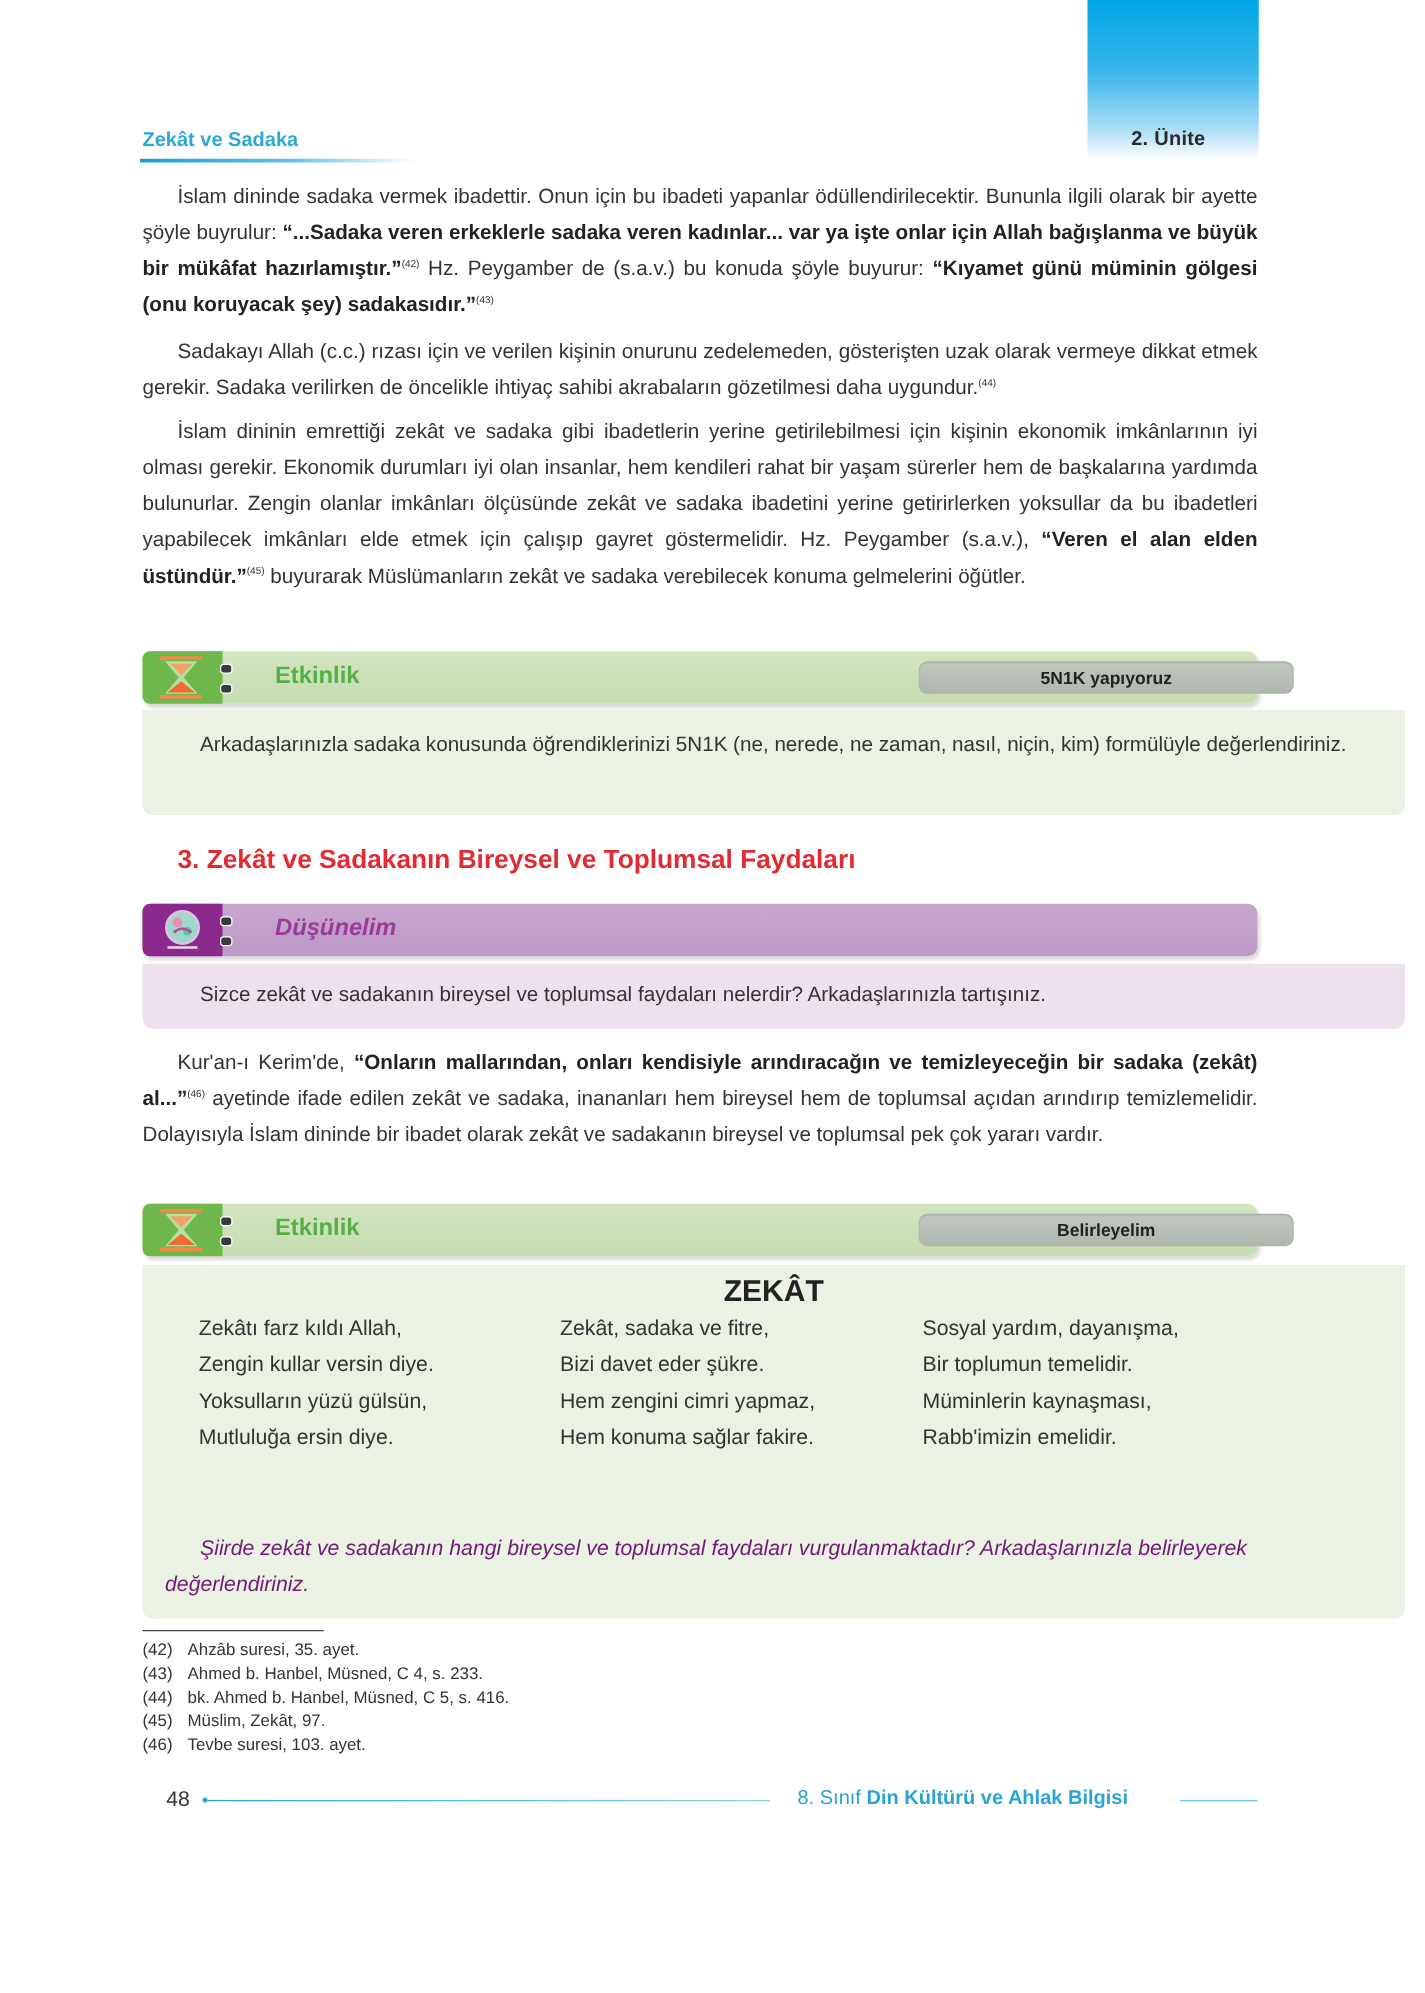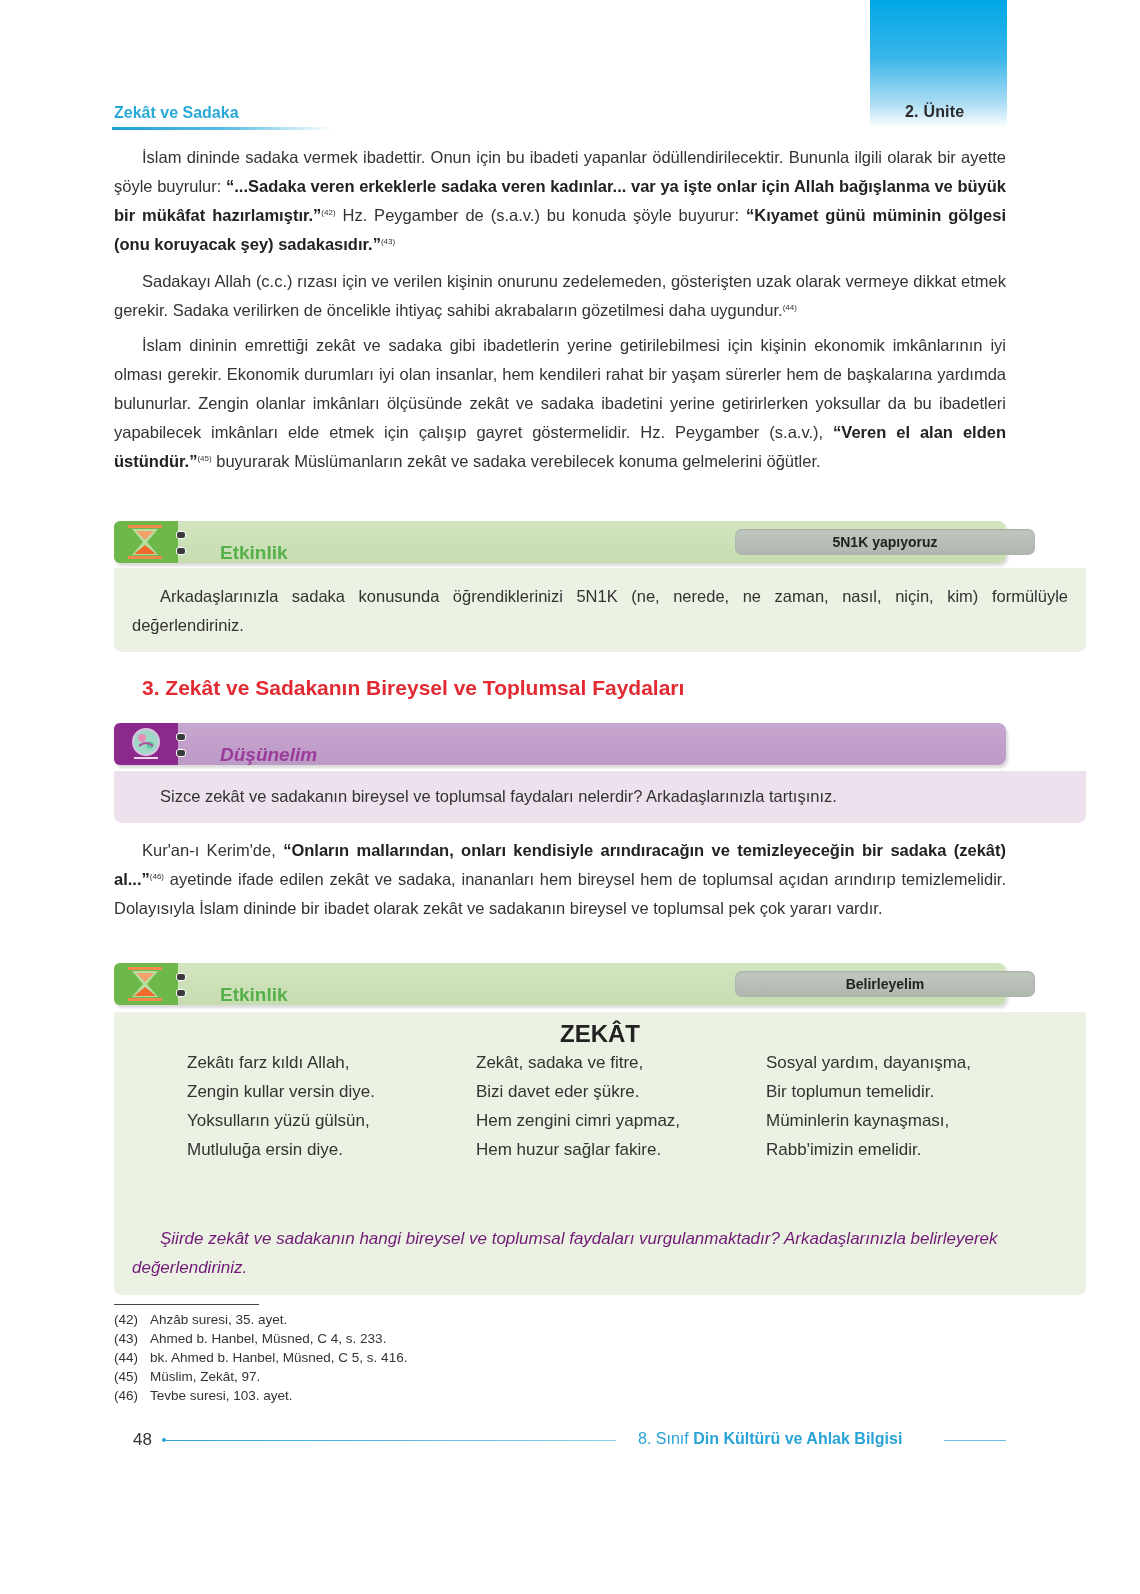--- a/index.html
+++ b/index.html
@@ -25,40 +25,40 @@
   .bar { position: absolute; left: 114px; width: 892px; height: 42px; border-radius: 6px 8px 8px 6px; }
   .bar-green { background: linear-gradient(to bottom, #d3e5c0 0%, #c6dcb0 100%);
                box-shadow: 2px 3px 3px rgba(0,0,0,0.15); }
   .bar-purple { background: linear-gradient(to bottom, #c7a6cf 0%, #bd99c6 100%);
                 box-shadow: 2px 3px 3px rgba(0,0,0,0.15); }
   .bar-icon { position: absolute; left: 0; top: 0; width: 64px; height: 42px; border-radius: 6px 0 0 6px; }
   .bar-icon.green { background: #6db74b; }
   .bar-icon.purple { background: #8b2a8c; }
   .ring { position: absolute; left: 62px; width: 8px; height: 6px; border-radius: 3px;
           background: #3a3a3a; border: 1px solid #fff; }
-  .bar-title { position: absolute; left: 106px; top: 21px; font-size: 19px; font-weight: bold; }
+  .bar-title { position: absolute; left: 106px; top: 9px; font-size: 19px; font-weight: bold; }
   .bar-title.green { color: #55b04a; }
   .bar-title.purple { color: #9a3b9a; }
   .bar-badge { position: absolute; left: 577px; top: 8px; width: 300px; height: 26px; border-radius: 7px;
                background: linear-gradient(to bottom, #c0c8c0 0%, #aeb6ae 100%);
                box-shadow: inset 0 1px 2px rgba(0,0,0,0.15);
                font-size: 14px; font-weight: bold; color: #222; text-align: center; line-height: 26px; margin-left: 44px; }
 
-  .box { position: absolute; left: 114px; width: 972px; border-radius: 0 0 8px 8px; }
+  .box { position: absolute; left: 114px; width: 972px; border-radius: 0 0 8px 8px; padding-left: 38px; }
   .box-green { background: #ebf1e3; }
   .box-purple { background: #ede1ee; }
   .box-text { position: absolute; left: 18px; right: 18px; font-size: 16.5px; line-height: 29px;
               color: #333; text-indent: 28px; text-align: justify; margin: 0; }
 
   .section-heading { position: absolute; left: 142px; top: 676px; font-size: 21px; font-weight: bold;
                      color: #e22a33; }
 
   .poem-title { position: absolute; left: 0; width: 100%; top: 8px; text-align: center;
                 font-size: 24px; font-weight: bold; color: #222; }
-  .poem-col { position: absolute; top: 36px; font-size: 17px; line-height: 29px; color: #333; margin-left: 28px; }
+  .poem-col { position: absolute; top: 36px; font-size: 17px; line-height: 29px; color: #333; }
   .poem-col div { white-space: nowrap; }
   .citation { position: absolute; right: 18px; top: 180px; font-size: 17px; font-style: italic; color: #333; }
   .question { position: absolute; left: 18px; right: 8px; top: 212px; font-size: 17px; font-style: italic;
               line-height: 29px; color: #701a75; text-indent: 28px; margin: 0; }
 
   .fn-rule { position: absolute; left: 114px; top: 1304px; width: 145px; height: 1px; background: #444; }
   .footnotes { position: absolute; left: 114px; top: 1310px; font-size: 13.5px; line-height: 19px; color: #333; }
   .footnotes .fn { white-space: nowrap; }
   .footnotes .num { display: inline-block; width: 36px; }
 
@@ -143,21 +143,21 @@
   <div class="poem-col" style="left:45px;">
     <div>Zekâtı farz kıldı Allah,</div>
     <div>Zengin kullar versin diye.</div>
     <div>Yoksulların yüzü gülsün,</div>
     <div>Mutluluğa ersin diye.</div>
   </div>
   <div class="poem-col" style="left:334px;">
     <div>Zekât, sadaka ve fitre,</div>
     <div>Bizi davet eder şükre.</div>
     <div>Hem zengini cimri yapmaz,</div>
-    <div>Hem huzur sağlar fakire.</div>
+    <div>Hem konuma sağlar fakire.</div>
   </div>
   <div class="poem-col" style="left:624px;">
     <div>Sosyal yardım, dayanışma,</div>
     <div>Bir toplumun temelidir.</div>
     <div>Müminlerin kaynaşması,</div>
     <div>Rabb'imizin emelidir.</div>
   </div>
   <p class="question">Şiirde zekât ve sadakanın hangi bireysel ve toplumsal faydaları vurgulanmaktadır? Arkadaşlarınızla belirleyerek değerlendiriniz.</p>
 </div>
 

